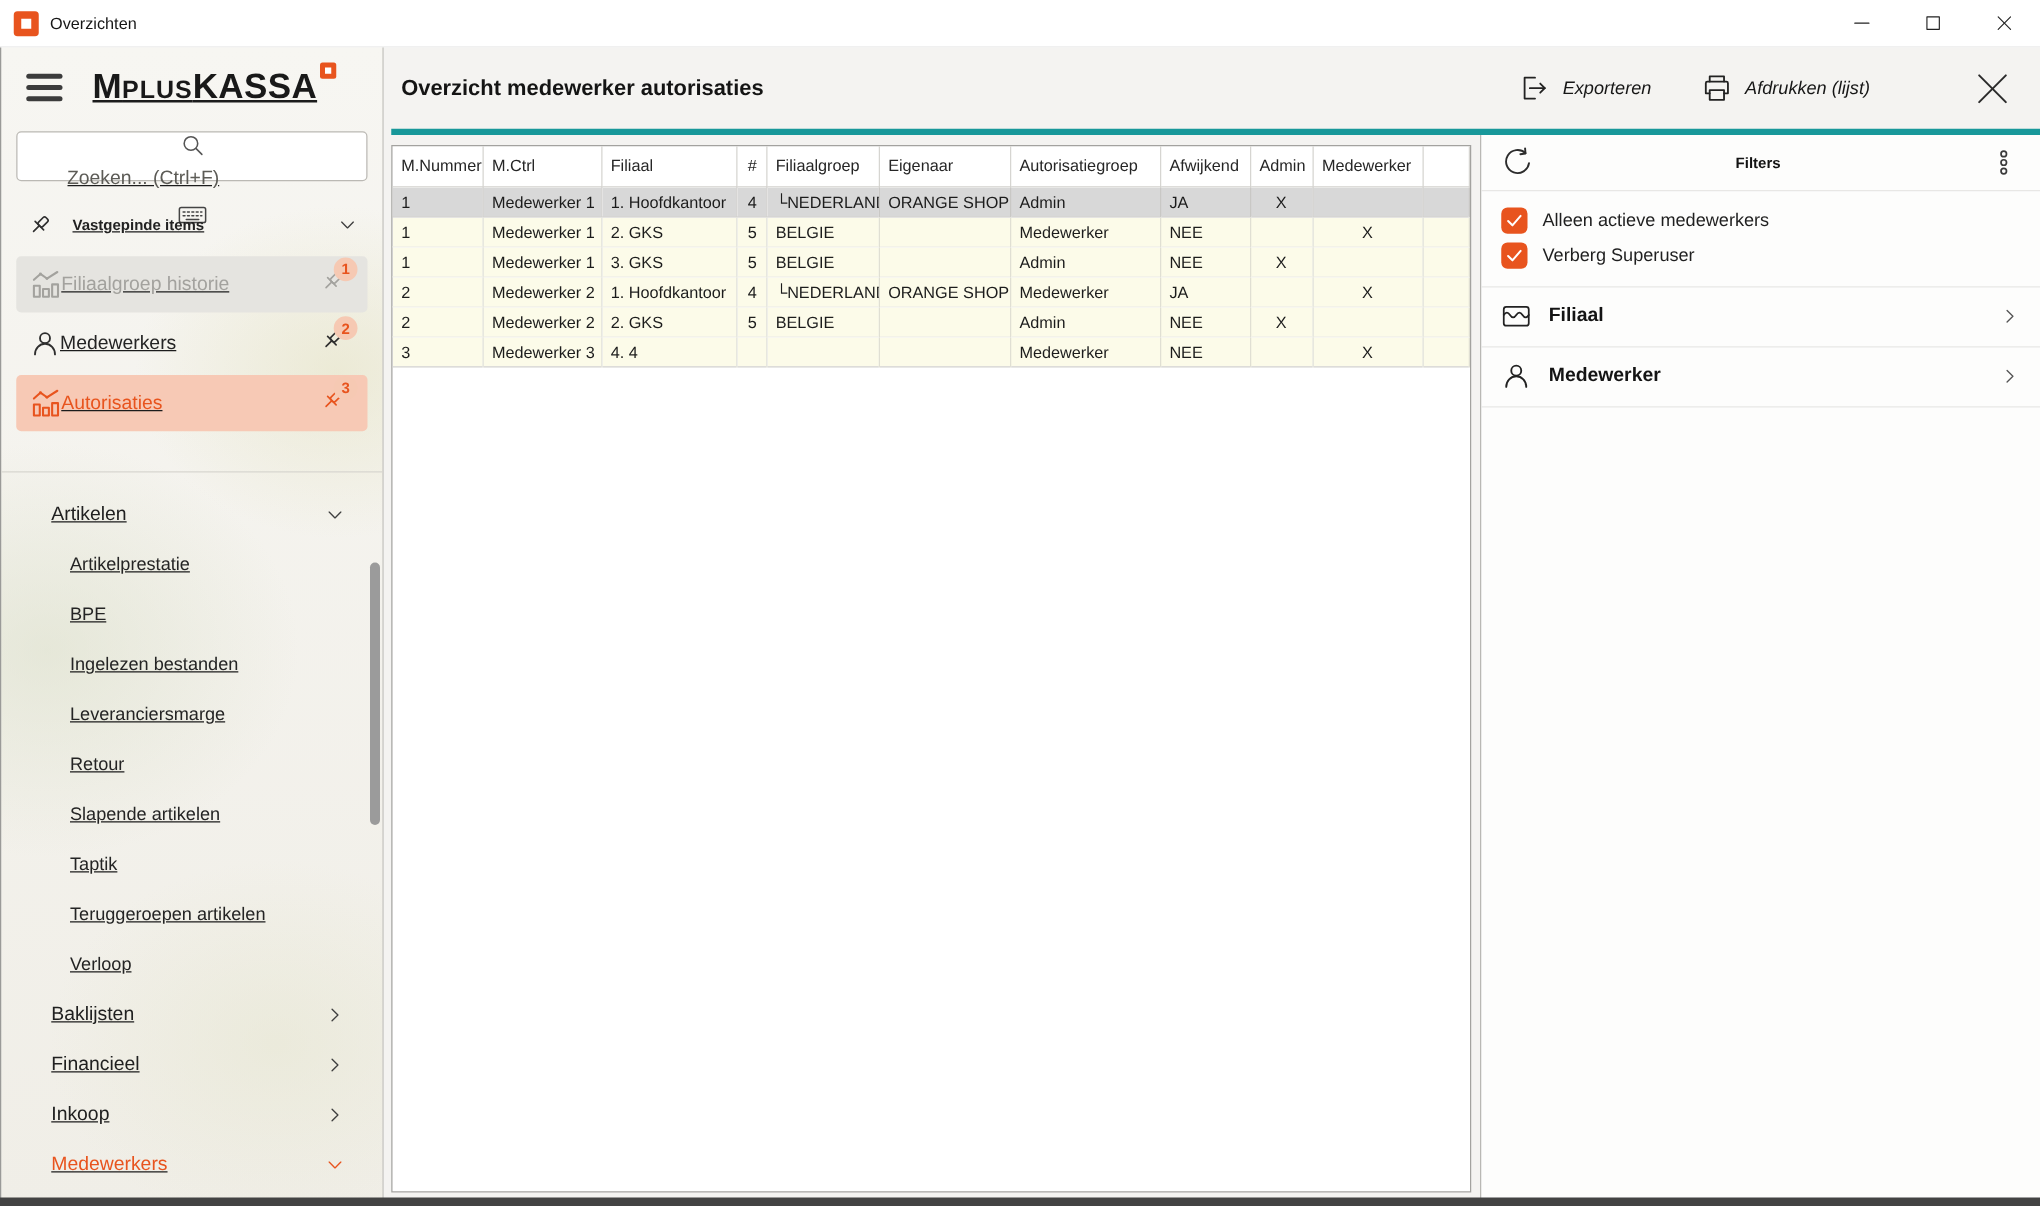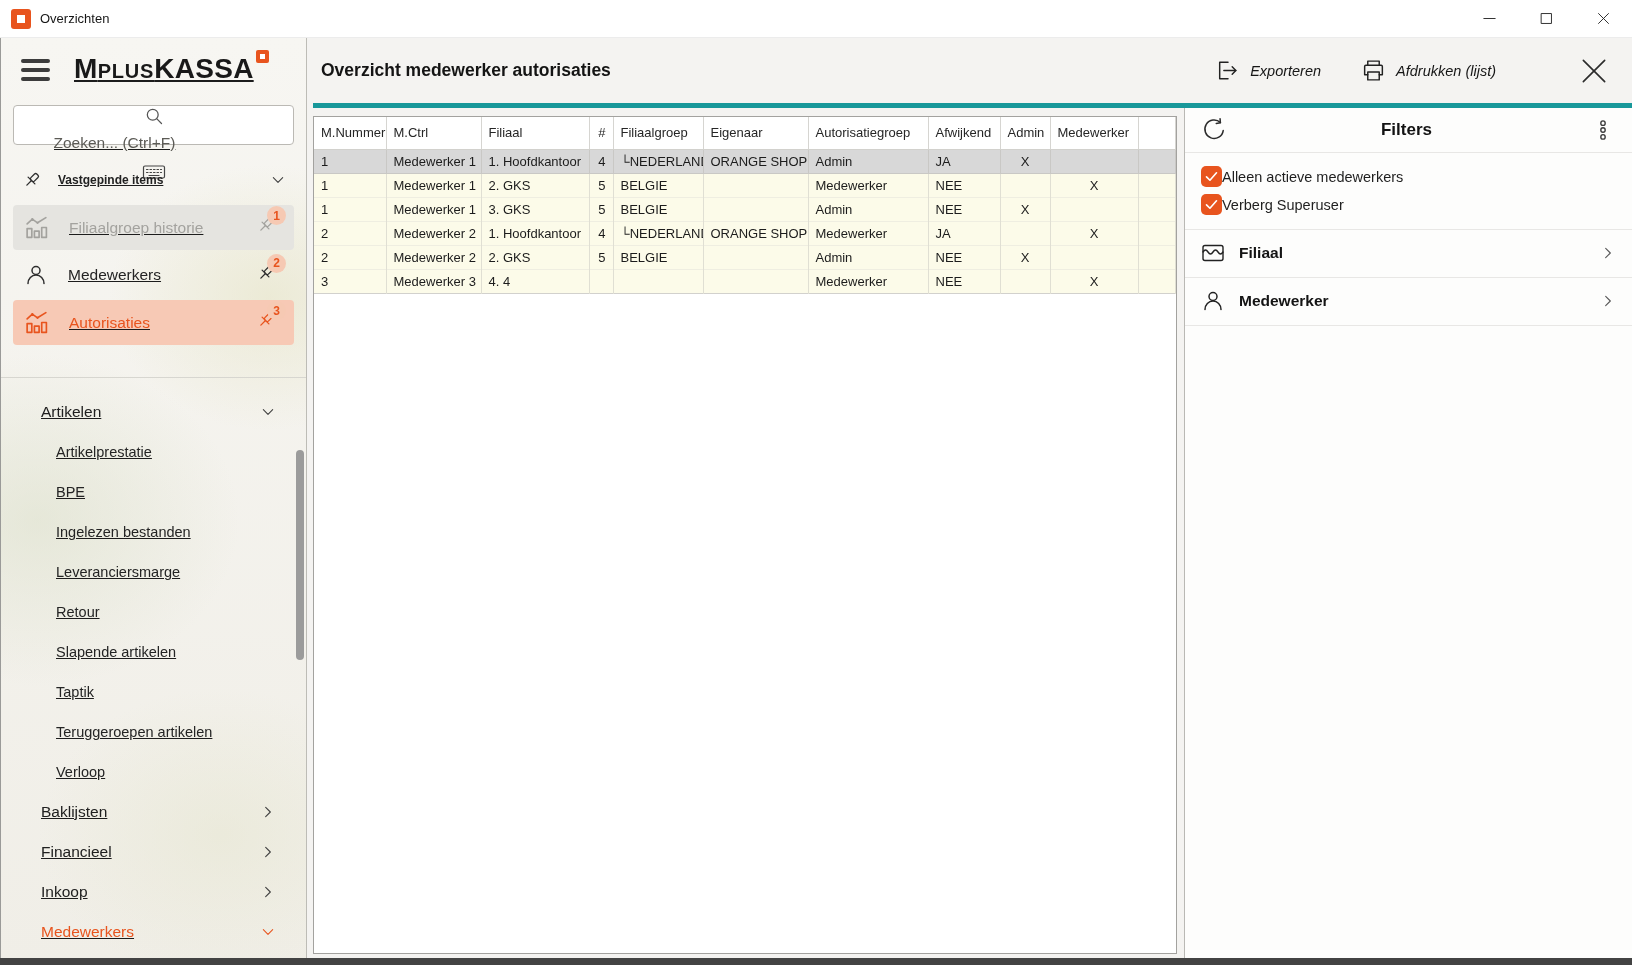--- a/index.html
+++ b/index.html
@@ -47,21 +47,21 @@
   .brand-mark::after{content:"";position:absolute;left:4px;top:4px;width:5px;height:5px;background:#fff;}
 
   .search{margin:13px 12px 0;height:40px;background:#fff;border:1px solid #bbb9b4;border-radius:4px;
     display:flex;align-items:center;padding:0 10px;gap:8px;flex-direction:column;}
   .search input{flex:1;border:none;outline:none;font-size:15.5px;color:#333;background:transparent;font-family:"Liberation Sans",sans-serif;}
   .search input::placeholder{color:#5c5b56;}
 
   .pin-header{display:flex;align-items:center;margin:18px 20px 8px;gap:16px;height:34px;}
   .pin-header .lbl{flex:1;font-size:12px;font-weight:700;color:#222;}
 
-  .pin-item{height:45px;margin:2.5px 12px;border-radius:4px;display:flex;align-items:center;gap:20px;
+  .pin-item{height:45px;margin:2.5px 12px;border-radius:4px;display:flex;align-items:center;gap:0;
     padding:0 11px;font-size:15.5px;color:#242424;cursor:pointer;}
   .pin-item .lbl{flex:1;}
   .pin-item.disabled{background:#e5e4e0;color:#a3a29e;}
   .pin-item.disabled .ic{color:#a3a29e;}
   .pin-item.active{background:var(--accent-soft);color:var(--accent);}
   .pin-item.active .ic{color:var(--accent);}
   .pin-item.normal .ic{color:#2e2e2e;}
   .pin-wrap{position:relative;margin-right:7px;}
   .badge{position:absolute;top:-9px;right:-10px;width:19px;height:19px;border-radius:50%;
     background:#f6c9b3;color:var(--accent);font-size:12px;font-weight:700;
@@ -100,25 +100,25 @@
   tbody tr{background:var(--row);border-bottom:1px solid #efeee1;cursor:pointer;}
   tbody tr:last-child{border-bottom:1px solid #d2d1cd;}
   tbody tr.selected{background:var(--rowsel);border-bottom-color:#c9c8c5;}
   tbody tr.selected td{border-right-color:#c9c8c5;}
   th.col-nr,td.col-nr{text-align:right;}
   th.col-c,td.col-c{text-align:center;}
 
   
   .filter-panel{position:absolute;top:0;right:0;width:448px;height:100%;background:#fdfdfc;border-left:1px solid #b9b8b4;}
   .fp-header{height:45px;display:flex;align-items:center;padding:0 12px 0 16px;border-bottom:1px solid #e8e7e5;}
-  .fp-header .title{flex:1;text-align:center;font-size:17px;font-weight:700;color:#131313;}
+  .fp-header .title{flex:1;text-align:center;font-size:12px;font-weight:700;color:#131313;}
   .fp-refresh{color:#2c2c2c;cursor:pointer;}
   .fp-kebab{color:#3b3b3b;cursor:pointer;padding:2px 6px;}
   .fp-checks{padding:10px 0;border-bottom:1px solid #e8e7e5;}
-  .fp-check{height:28px;display:flex;align-items:center;padding:0 16px;font-size:14.5px;color:#1f1f1f;cursor:pointer;}
+  .fp-check{height:28px;display:flex;align-items:center;gap:12px;padding:0 16px;font-size:14.5px;color:#1f1f1f;cursor:pointer;}
   .checkbox{width:21px;height:21px;border-radius:5px;background:var(--accent);display:flex;align-items:center;justify-content:center;flex:0 0 21px;}
   .fp-section{height:48px;display:flex;align-items:center;gap:14px;padding:0 16px;border-bottom:1px solid #e8e7e5;
     font-size:15.5px;font-weight:700;color:#141414;cursor:pointer;}
   .fp-section .lbl{flex:1;}
   .fp-section .lead{color:#222;}
   .fp-section .chev{color:#555;}
 
   .bottom-strip{position:absolute;left:0;right:0;bottom:0;height:7px;background:#434343;}
 </style>
 </head>

